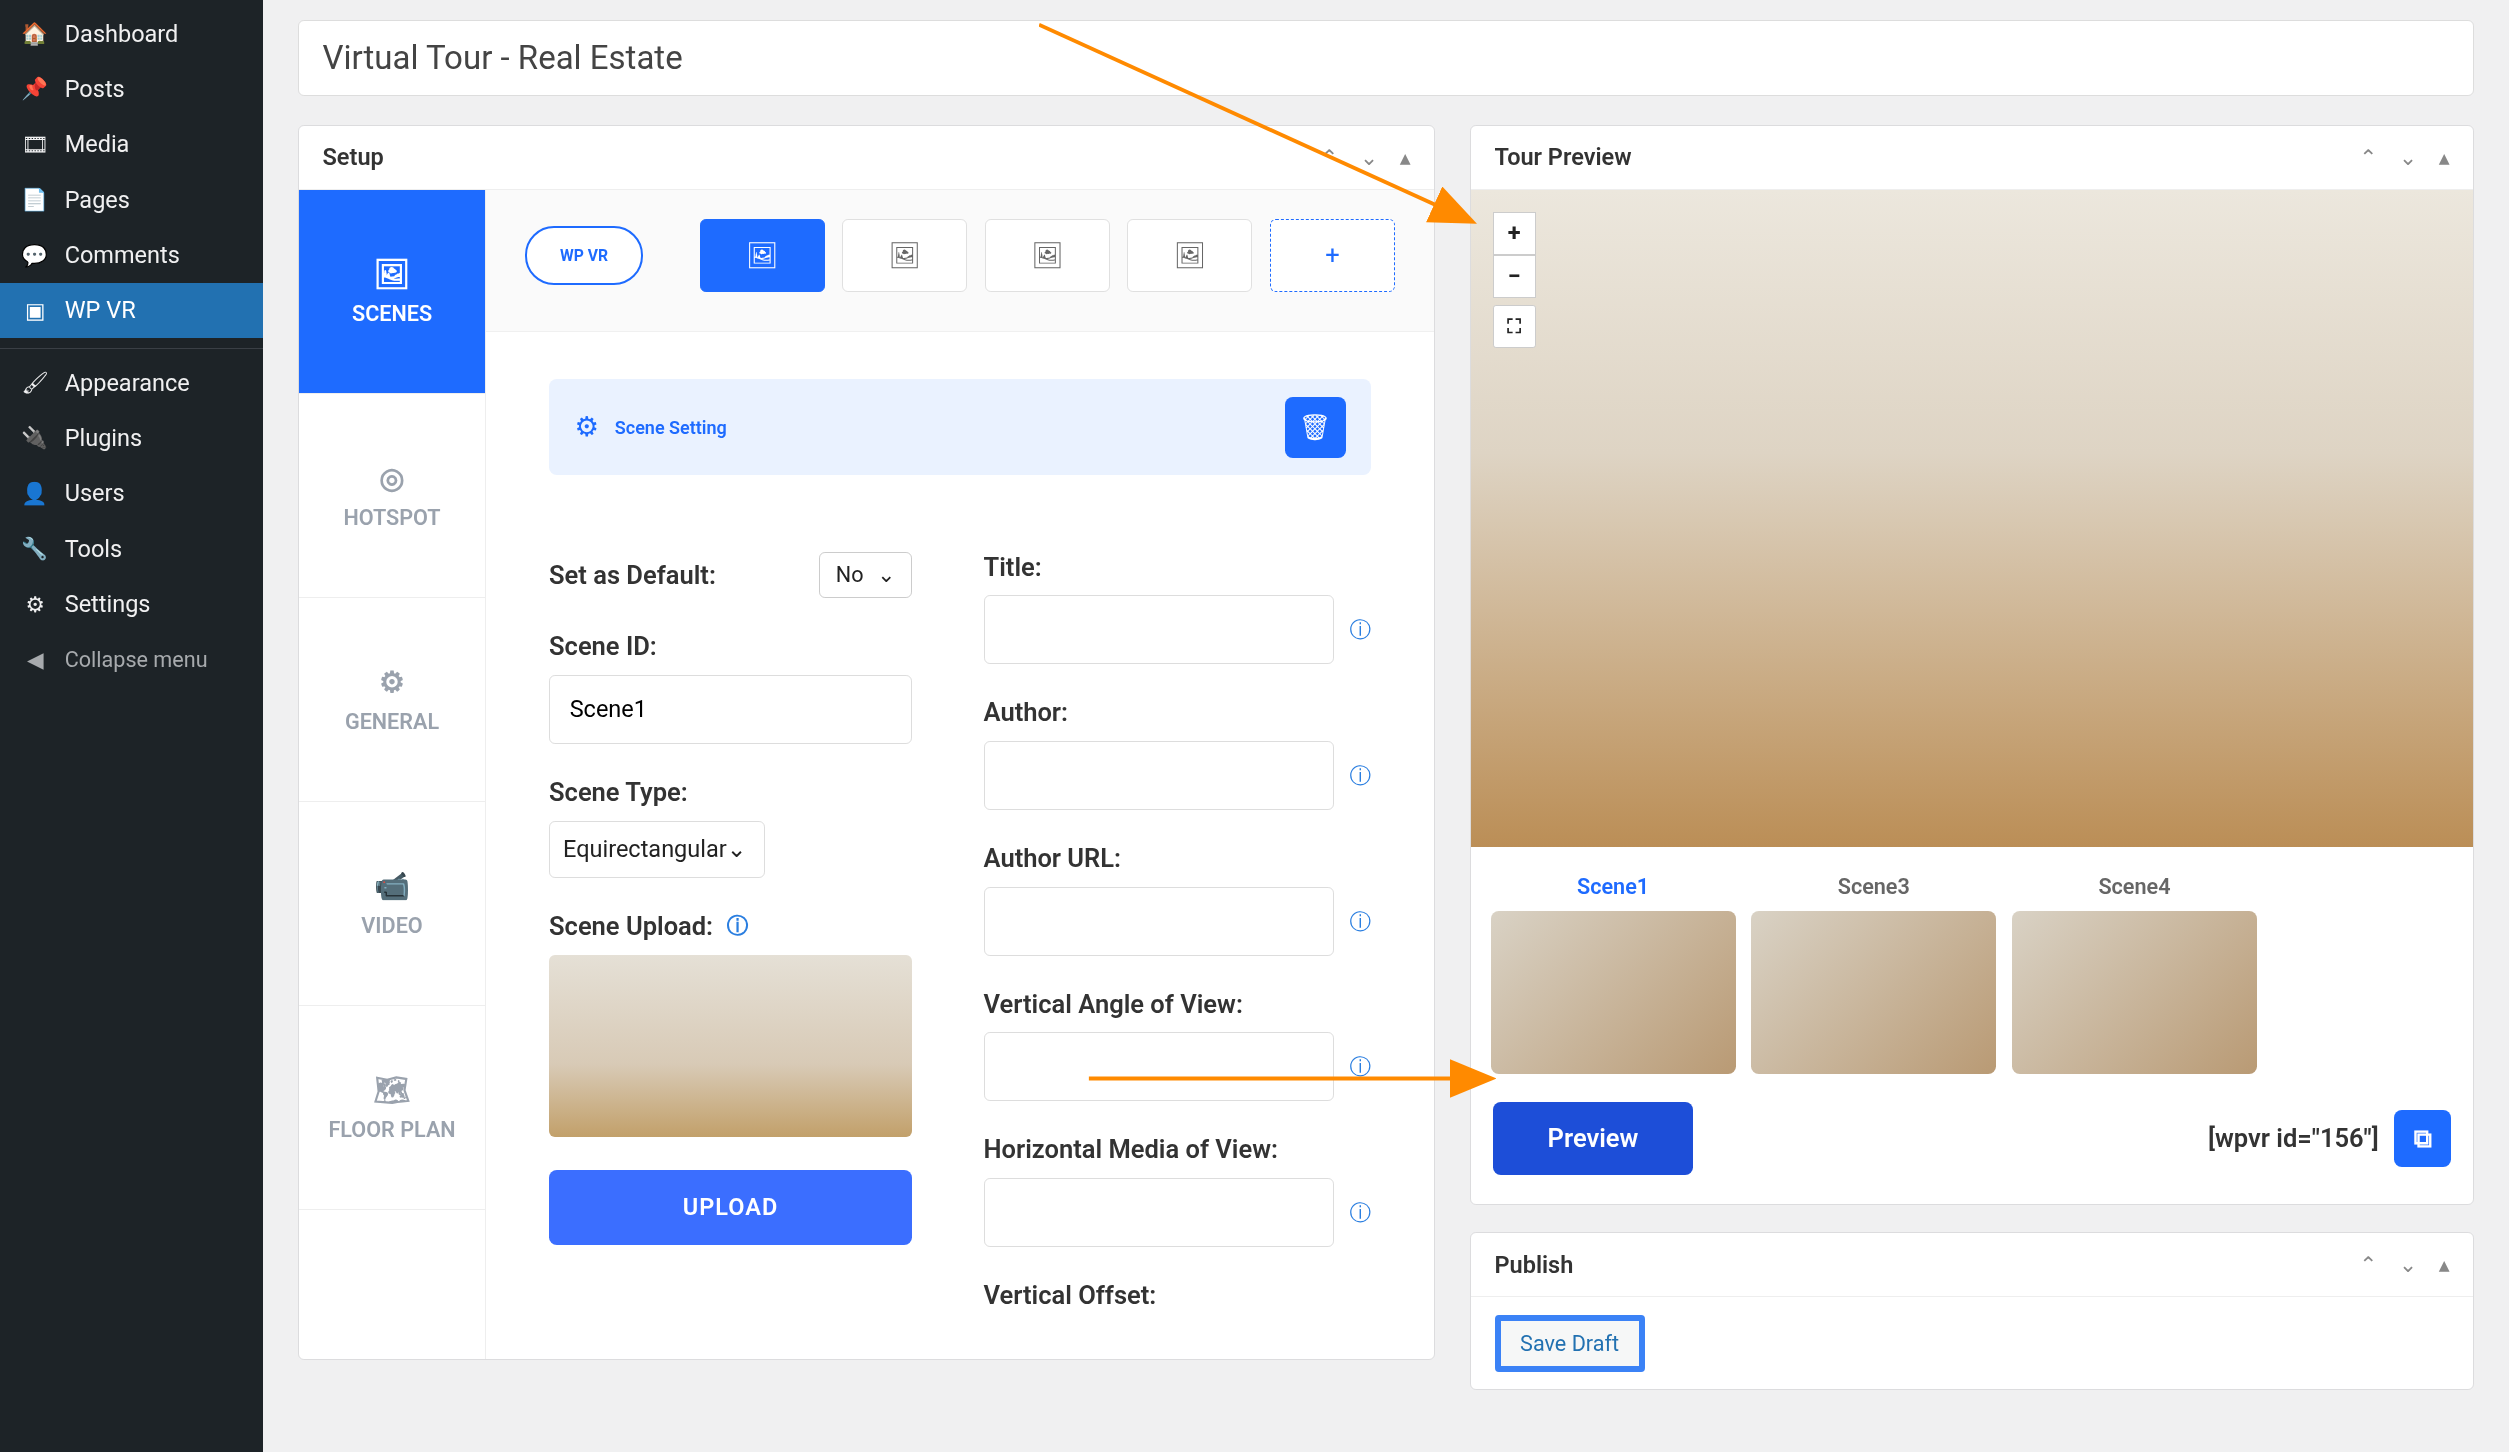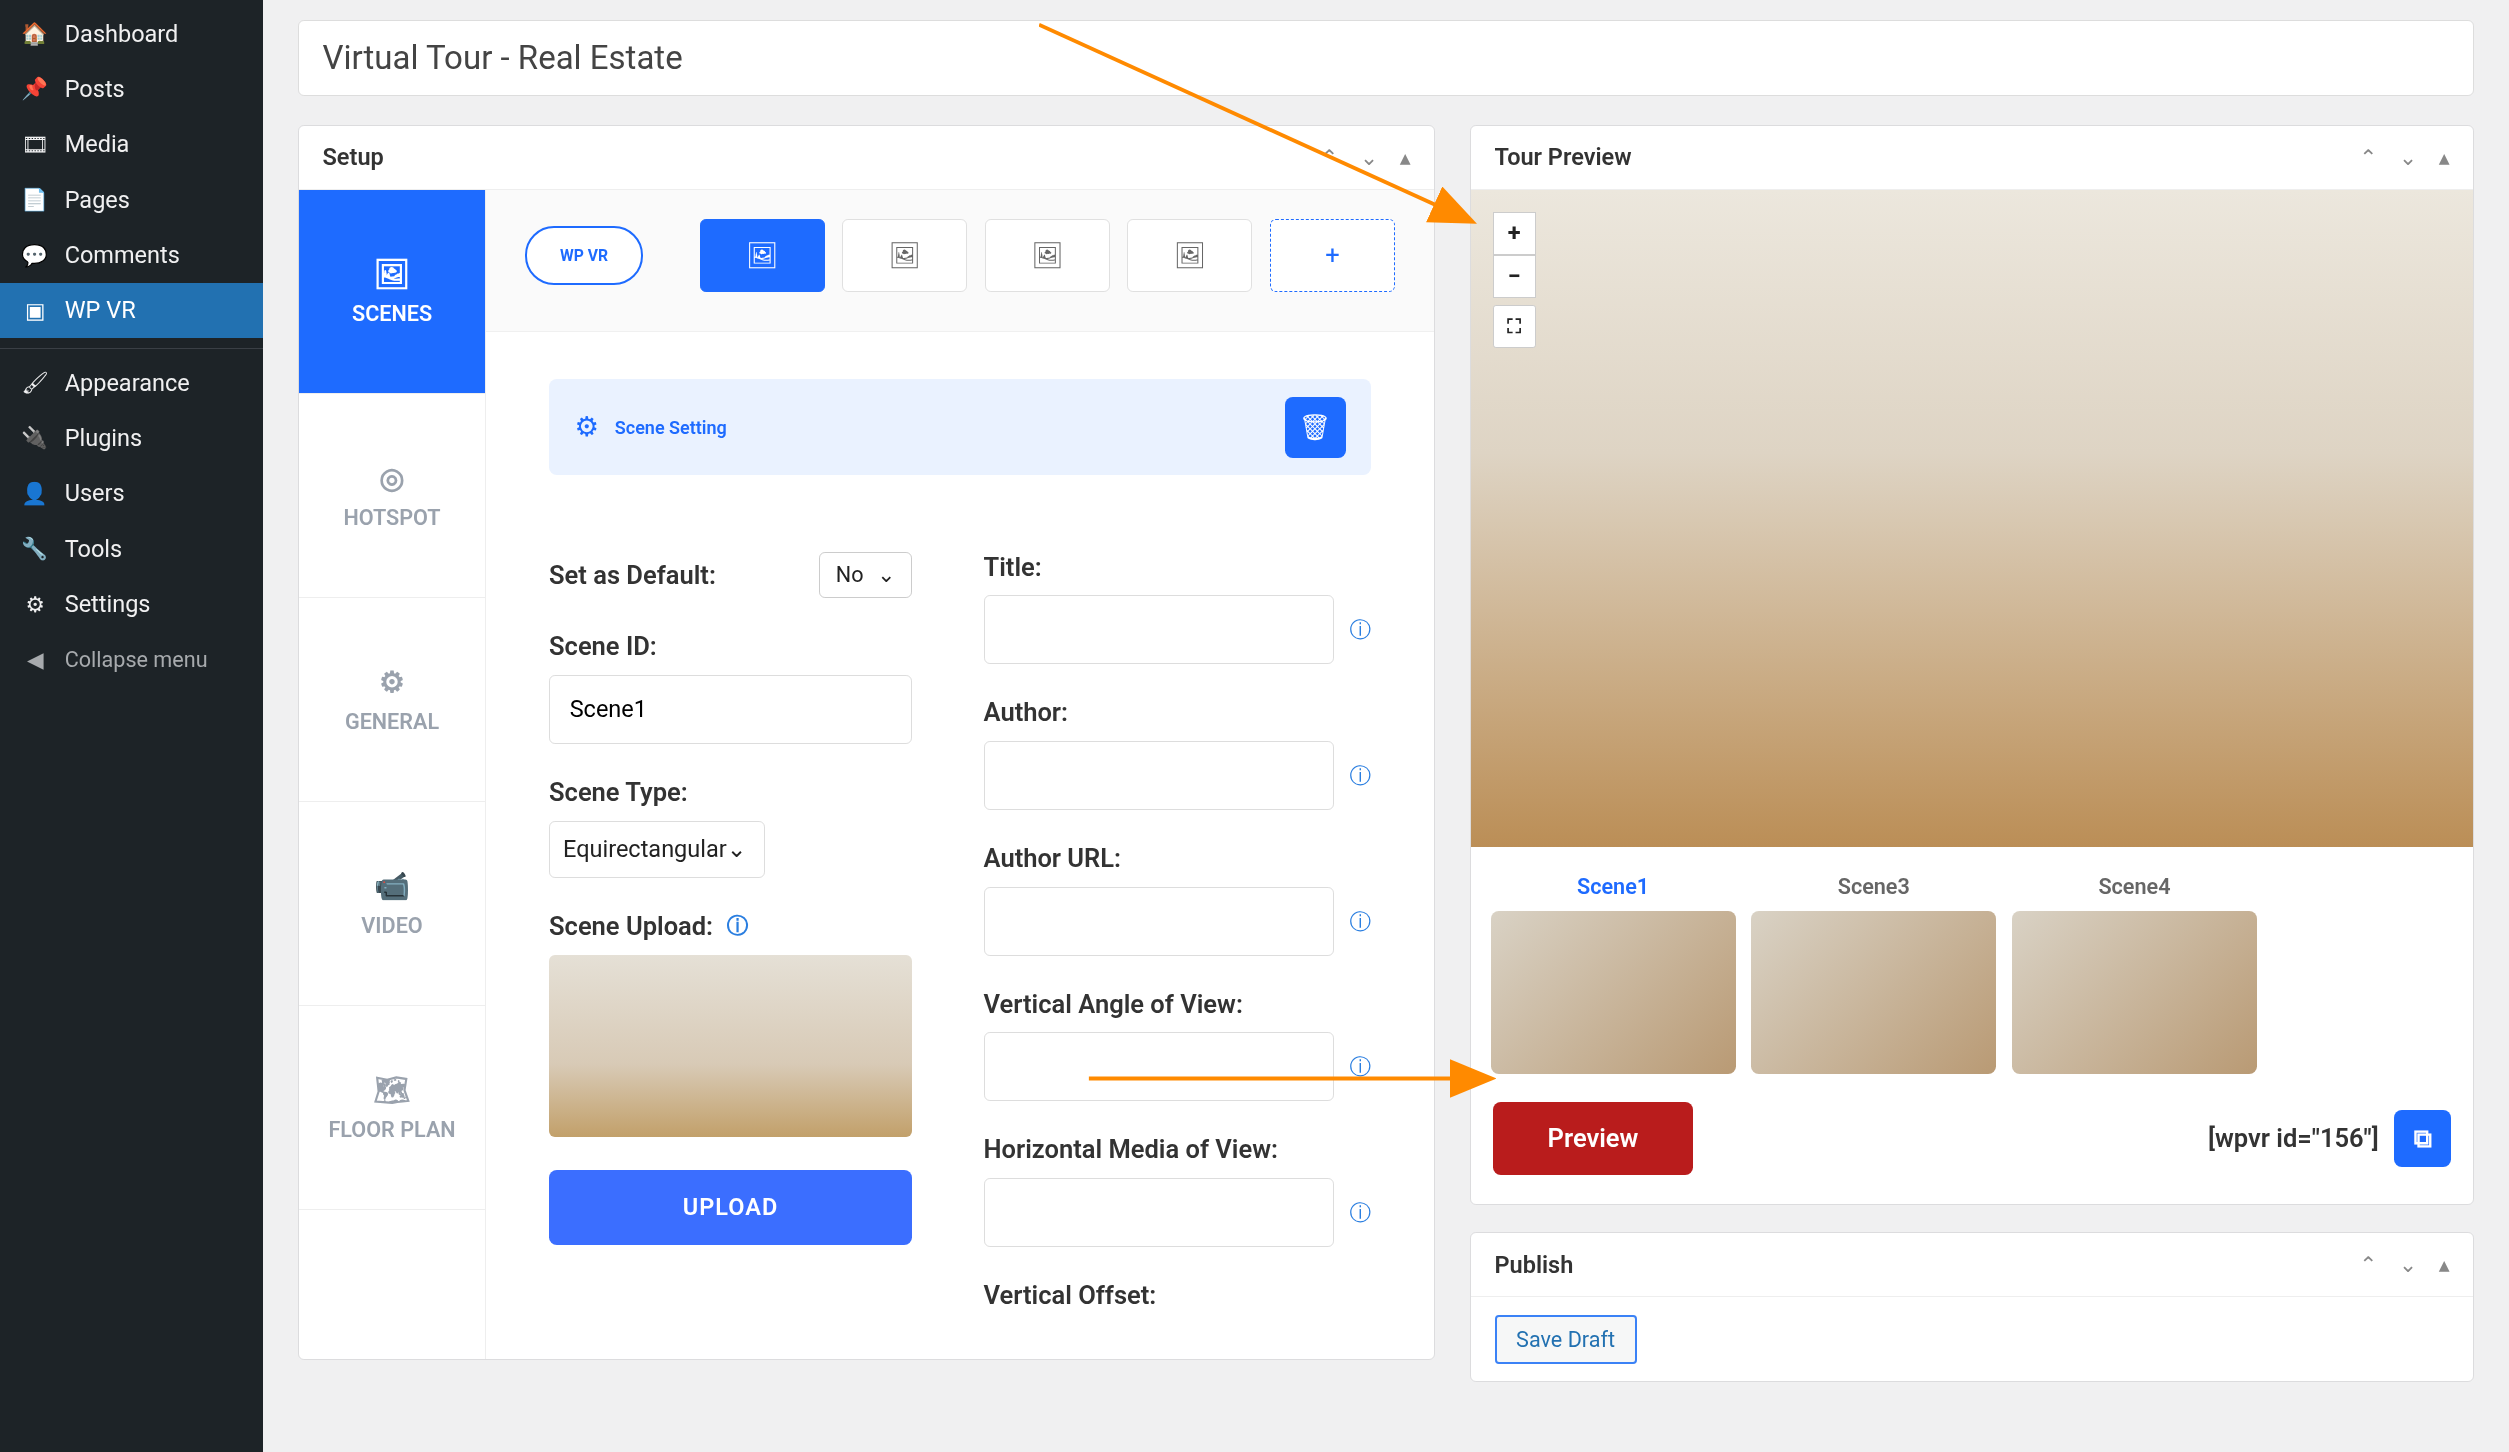--- a/index.html
+++ b/index.html
@@ -51,24 +51,24 @@
 .preview-win { position:relative; height:657px; background:linear-gradient(180deg,#ece7dd 0%,#ded4c4 40%,#bb8e56 100%); margin:0; }
 .pv-ctrl { position:absolute; top:21.6px; left:21.6px; display:flex; flex-direction:column; }
 .pv-btn { width:43px; height:43px; background:#fff; border:1px solid #ccc; display:flex; align-items:center; justify-content:center; font-size:23.5px; font-weight:bold; cursor:pointer; }
 .pv-btn.fs { margin-top:7.8px; border-radius:2.9px; font-size:19.6px; }
 .thumbs { display:flex; gap:15.7px; padding:27.4px 19.6px; overflow:hidden; }
 .th-col { display:flex; flex-direction:column; align-items:center; gap:11.8px; }
 .th-col .tl { font-size:21.6px; font-weight:600; color:#666; }
 .th-col.active .tl { color:#1e6bff; }
 .th-img { width:245px; height:163px; border-radius:7.8px; background:linear-gradient(135deg,#d9d2c5,#b99a74); }
 .bot-row { display:flex; align-items:center; justify-content:space-between; padding:0 21.6px 29px; }
-.pv-button { background:#b91c1c; color:#fff; border:none; border-radius:7.8px; padding:21.6px 55px; font-size:25.5px; font-weight:600; cursor:pointer; }
+.pv-button { background:#1d4ed8; color:#fff; border:none; border-radius:7.8px; padding:21.6px 55px; font-size:25.5px; font-weight:600; cursor:pointer; }
 .shortcode { display:flex; align-items:center; gap:15.7px; font-size:25.5px; color:#333; font-weight:600; }
 .copy-btn { width:57px; height:57px; background:#1e6bff; color:#fff; border-radius:7.8px; display:flex; align-items:center; justify-content:center; font-size:25.5px; cursor:pointer; }
-.draft-btn { border:2px solid #3b82f6; color:#2271b1; background:#f6f7f7; padding:9.8px 19.6px; font-size:21.6px; border-radius:3.9px; cursor:pointer; margin:17.6px 23.5px; }
+.draft-btn { border:6px solid #3b82f6; color:#2271b1; background:#f6f7f7; padding:9.8px 19.6px; font-size:21.6px; border-radius:3.9px; cursor:pointer; margin:17.6px 23.5px; }
 .arrow { position:absolute; pointer-events:none; z-index:50; }
 </style>
 </head>
 <body>
 
 <div class="app" style="transform: scale(1);">
   <nav class="sidebar">
     <div class="side-item">
         <span class="ico">🏠</span>
         <span>Dashboard</span>

